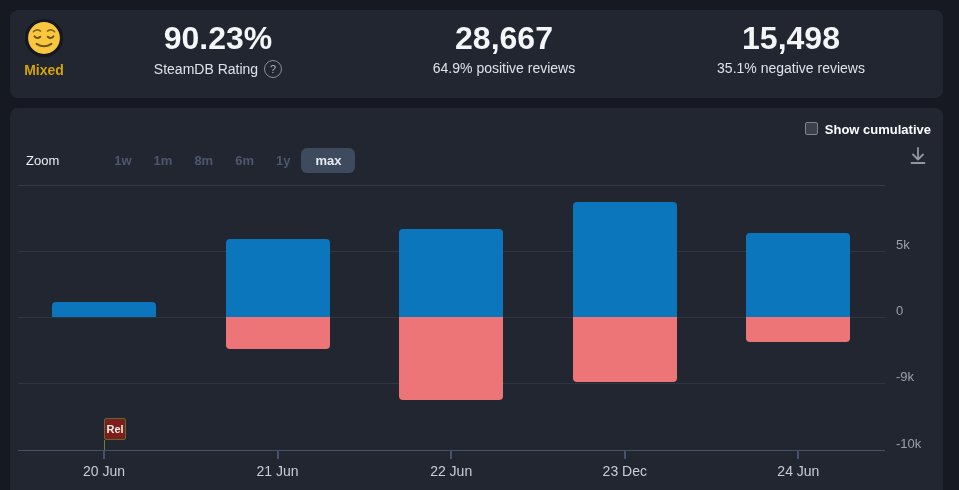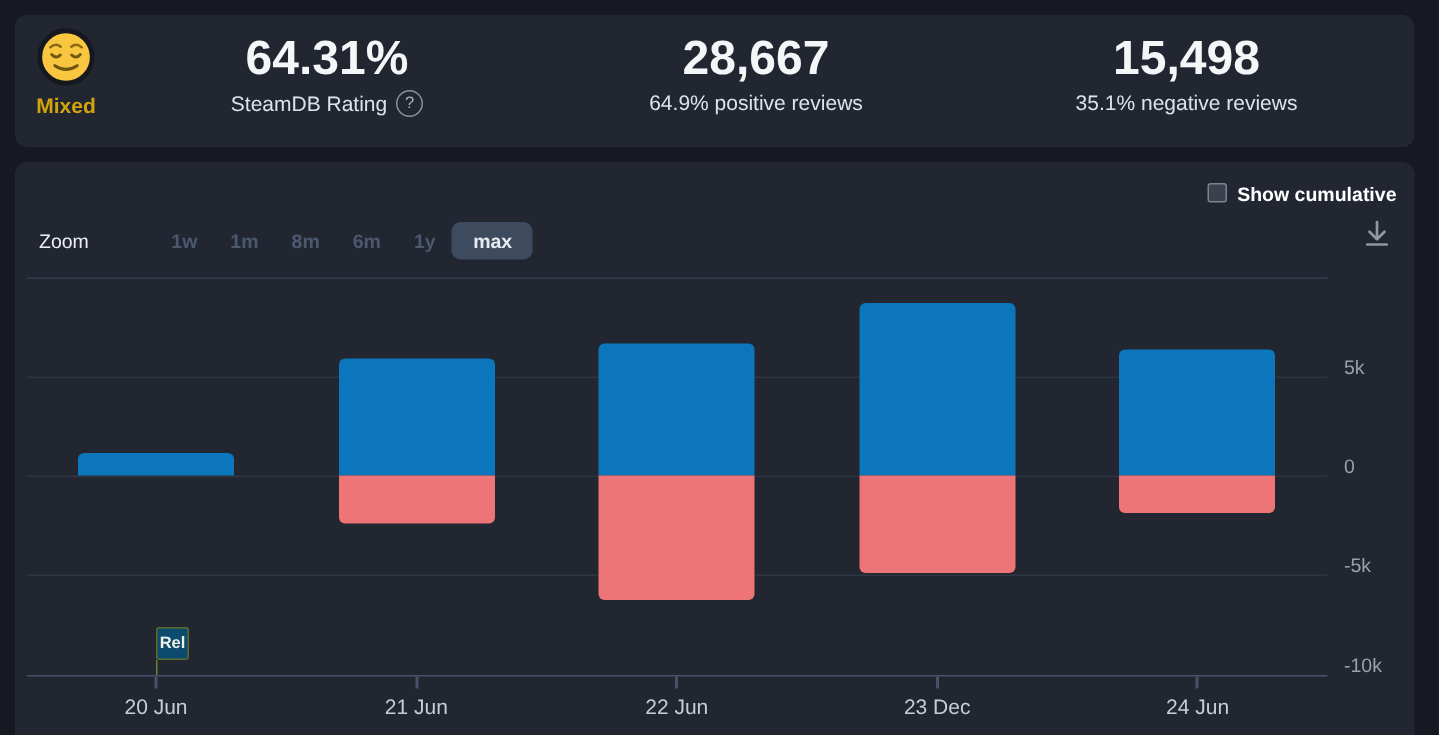--- a/index.html
+++ b/index.html
@@ -43,21 +43,21 @@
   .gridline{position:absolute;height:1px;background:#2e3543;}
   .gridline.top-line{background:#343b4a;}
   .gridline.axis-line{background:#46516a;}
   .ylabel{position:absolute;left:886px;width:50px;font-size:13px;line-height:16px;color:#99a1ac;text-align:left;}
   .bar{position:absolute;width:104px;}
   .bar-pos{border-radius:4px 4px 0 0;}
   .bar-neg{border-radius:0 0 4px 4px;}
   .tick{position:absolute;top:343px;width:2px;height:8px;background:#47516a;}
   .xlabel{position:absolute;top:355px;width:90px;text-align:center;font-size:14px;color:#c7ced6;}
   .rel-badge{position:absolute;top:310px;width:22px;height:22px;box-sizing:border-box;
-    background:#0c4a6e;border:1px solid #5d6b2b;border-radius:2px;color:#eef0e6;
+    background:#7f1d1d;border:1px solid #5d6b2b;border-radius:2px;color:#eef0e6;
     font-size:11px;font-weight:700;display:flex;align-items:center;justify-content:center;cursor:pointer;}
   .rel-line{position:absolute;top:332px;width:1px;height:10px;background:#6d7f33;}
 </style>
 </head>
 <body>
 
 <div>
 
   <section class="panel header-panel">
 
@@ -69,21 +69,21 @@
           <path d="M23.5 13.1 Q27 10.4 30.5 13.6" stroke="#8a6a14" stroke-width="1.7" fill="none" stroke-linecap="round"></path>
           <path d="M10.5 18.4 Q13.3 21.6 16.2 18.7" stroke="#6f560f" stroke-width="2" fill="none" stroke-linecap="round"></path>
           <path d="M23.8 18.7 Q26.7 21.6 29.5 18.4" stroke="#6f560f" stroke-width="2" fill="none" stroke-linecap="round"></path>
           <path d="M12.6 25.8 Q20 30.6 27.4 25.8" stroke="#6f560f" stroke-width="2.1" fill="none" stroke-linecap="round"></path>
         </svg>
       </div>
       <div class="sentiment-label" style="color: rgb(211, 164, 12);">Mixed</div>
     </div>
 
     <div class="stat stat-rating">
-      <div class="big-number">64.31%</div>
+      <div class="big-number">90.23%</div>
       <div class="sub-label">
         <span>SteamDB Rating</span>
         <span class="help-icon">?</span>
       </div>
     </div>
 
     <div class="stat stat-positive">
       <div class="big-number">28,667</div>
       <div class="sub-label">64.9% positive reviews</div>
     </div>
@@ -114,21 +114,21 @@
       </svg>
     </div>
 
     <div id="plot">
         <div class="gridline top-line" style="top: 76.5px; left: 8px; width: 867px;"></div>
         <div class="gridline" style="top: 142.75px; left: 8px; width: 867px;"></div>
         <div class="ylabel" style="top: 128.75px;">5k</div>
         <div class="gridline" style="top: 209px; left: 8px; width: 867px;"></div>
         <div class="ylabel" style="top: 195px;">0</div>
         <div class="gridline" style="top: 275.25px; left: 8px; width: 867px;"></div>
-        <div class="ylabel" style="top: 261.25px;">-5k</div>
+        <div class="ylabel" style="top: 261.25px;">-9k</div>
         <div class="gridline axis-line" style="top: 341.5px; left: 8px; width: 867px;"></div>
         <div class="ylabel" style="top: 327.5px;">-10k</div>
         <div class="bar bar-pos" style="left: 42px; top: 193.762px; height: 15.2375px; background: rgb(11, 118, 188);"></div>
         <div class="tick" style="left: 93px;"></div>
         <div class="xlabel" style="left: 49px;">20 Jun</div>
         <div class="bar bar-pos" style="left: 215.6px; top: 130.825px; height: 78.175px; background: rgb(11, 118, 188);"></div>
         <div class="bar bar-neg" style="left: 215.6px; top: 209px; height: 32.4625px; background: rgb(237, 116, 119);"></div>
         <div class="tick" style="left: 266.6px;"></div>
         <div class="xlabel" style="left: 222.6px;">21 Jun</div>
         <div class="bar bar-pos" style="left: 389.2px; top: 120.888px; height: 88.1125px; background: rgb(11, 118, 188);"></div>

